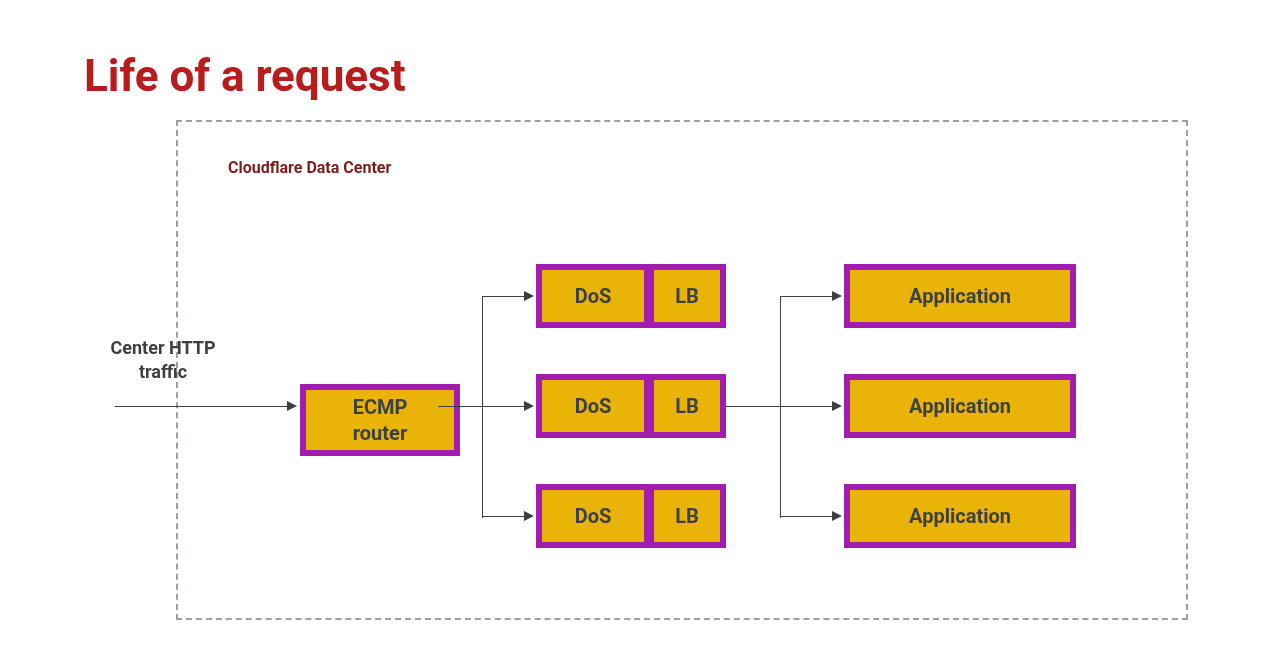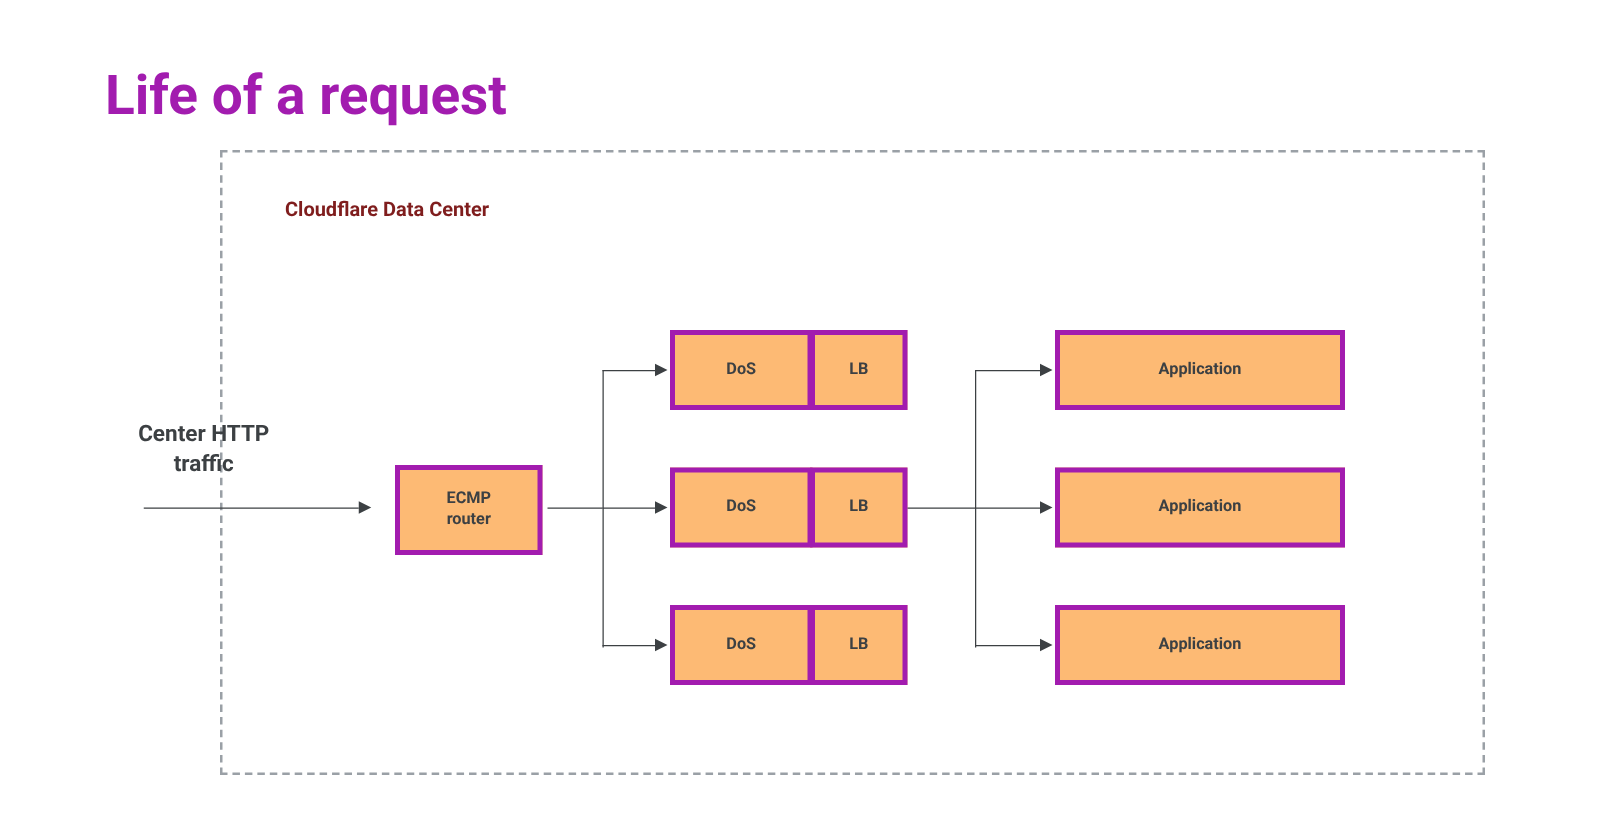--- a/index.html
+++ b/index.html
@@ -10,46 +10,46 @@
     height: 664px;
     position: relative;
     color: #333;
   }
   .title {
     position: absolute;
     left: 84px;
     top: 50px;
     font-size: 44px;
     font-weight: 700;
-    color: #a21caf;
+    color: #b91c1c;
   }
   .data-center {
     position: absolute;
     left: 176px;
     top: 120px;
     width: 1012px;
     height: 500px;
     border: 2px dashed #9aa0a6;
   }
   .dc-label {
     position: absolute;
     left: 50px;
     top: 36px;
     font-size: 16px;
     font-weight: 700;
     color: #7f1d1d;
   }
   .box {
     position: absolute;
-    background: #fdba74;
-    border: 4px solid #a21caf;
+    background: #eab308;
+    border: 6px solid #a21caf;
     display: flex;
     align-items: center;
     justify-content: center;
-    font-size: 13px;
+    font-size: 20px;
     font-weight: 700;
     color: #3c4043;
     text-align: center;
     line-height: 1.3;
   }
   .inbound-label {
     position: absolute;
     left: 88px;
     top: 336px;
     width: 150px;
@@ -85,21 +85,21 @@
 
 <div class="data-center">
   <div class="dc-label">Cloudflare Data Center</div>
 </div>
 
 <div class="inbound-label">Center HTTP traffic</div>
 
 <div class="h-line" style="left:115px; top:406px; width:172px;"></div>
 <div class="arrowhead-r" style="left:287px; top:401px;"></div>
 
-<div class="box" style="left:300px; top:372px; width:118px; height:72px; white-space:pre-line;margin-left:16px;">ECMP
+<div class="box" style="left:300px; top:384px; width:160px; height:72px; white-space:pre-line;">ECMP
 router</div>
 
 <div class="h-line" style="left:438px; top:406px; width:44px;"></div>
 
 <div class="v-line" style="left:482px; top:296px; height:222px;"></div>
 
 <div class="h-line" style="left:482px; top:296px; width:42px;"></div>
 <div class="arrowhead-r" style="left:524px; top:291px;"></div>
 <div class="h-line" style="left:482px; top:406px; width:42px;"></div>
 <div class="arrowhead-r" style="left:524px; top:401px;"></div>

